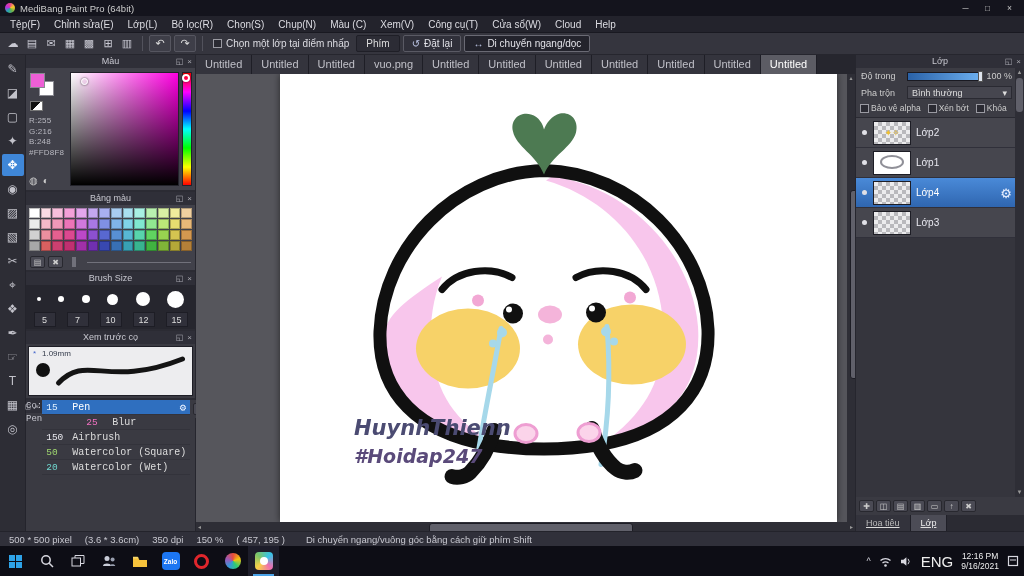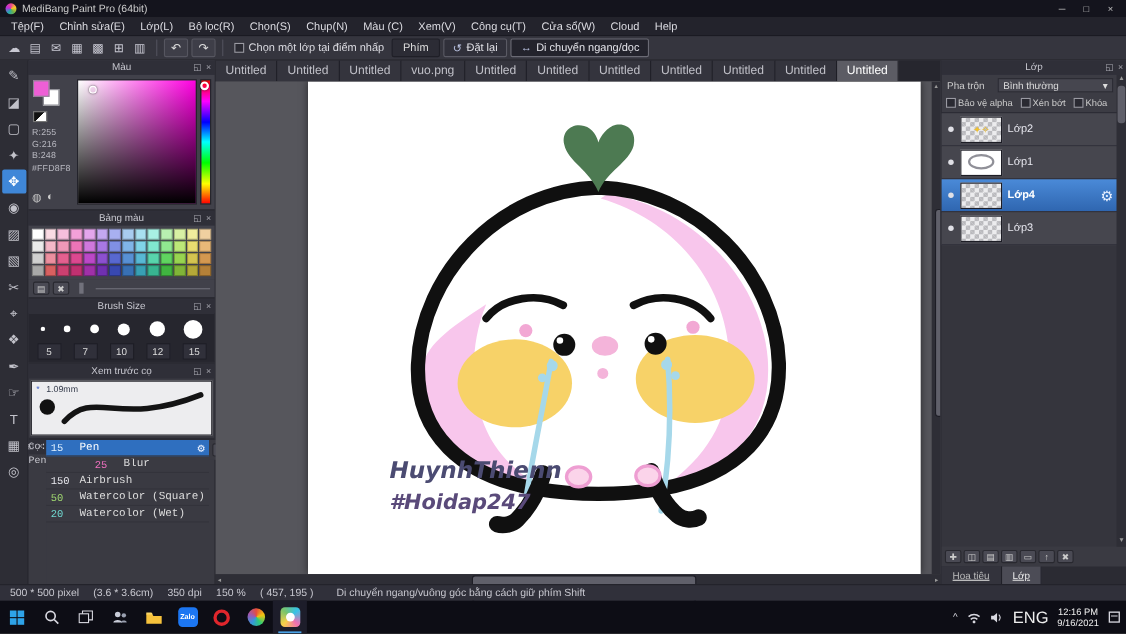--- a/index.html
+++ b/index.html
@@ -129,21 +129,21 @@
 .lp-check{display:flex;align-items:center;gap:2px;white-space:nowrap;}
 .layer-list{border-top:1px solid #2a2a32;}
 .layer-row{display:flex;align-items:center;height:30px;background:#46464e;border-bottom:1px solid #30303a;position:relative;padding:0 12px 0 2px;}
 .layer-row.selected{background:linear-gradient(to bottom,#4a8ad8,#2f66b0);}
 .eye{width:13px;display:flex;justify-content:center;}
 .eye::before{content:'';width:5px;height:5px;background:#e0e0e6;border-radius:50%;}
 .thumb{width:38px;height:24px;margin:0 5px 0 2px;background:#fff;border:1px solid #1d1d25;overflow:hidden;font-size:9px;color:#f0c030;line-height:22px;text-align:center;flex:none;}
 .thumb.checker,.thumb.sparkle{background-image:linear-gradient(45deg,#b9b9bd 25%,transparent 25%,transparent 75%,#b9b9bd 75%),linear-gradient(45deg,#b9b9bd 25%,transparent 25%,transparent 75%,#b9b9bd 75%);background-size:8px 8px;background-position:0 0,4px 4px;background-color:#ececee;}
 .scribble{display:block;width:24px;height:14px;border:2px solid #909098;border-radius:50%;margin:3px auto 0;}
 .layer-name{font-size:10px;color:#e8e8f0;}
-.layer-row.selected .layer-name{color:#fff;font-weight:bold;}
+.layer-row.selected .layer-name{color:#fff;font-weight:normal;}
 .layer-row .gear{position:absolute;right:12px;top:8px;font-size:13px;}
 .layers-spacer{flex:1;background:#35353d;}
 .layers-bottom-tabs{display:flex;height:16px;background:#2b2b33;text-decoration:underline;}
 .ptab{padding:0 10px;line-height:16px;font-size:9px;color:#bbb;background:#33333c;border-right:1px solid #202028;}
 .ptab.active{background:#4c4c56;color:#eee;}
 .rp-scroll{position:absolute;right:0;top:13px;bottom:34px;width:9px;background:#2e2e36;font-size:6px;color:#999;text-align:center;}
 .rp-scroll .rthumb{position:absolute;top:10px;height:34px;left:1px;right:1px;background:#60606a;border-radius:3px;}
 .rp-scroll .arr{display:block;line-height:9px;}
 .rp-scroll .arr.down{position:absolute;bottom:0;left:0;right:0;}
 
@@ -522,20 +522,28 @@
 
     <div class="right-panel">
       <div class="panel-header">
         <span>Lớp</span>
         <span class="hicons">
             <span>◱</span>
             <span>×</span>
           </span>
       </div>
       <div class="lp-row">
+        <span class="lp-label">Độ trong</span>
+        <div class="slider">
+          <div class="slider-fill"></div>
+          <div class="slider-knob"></div>
+        </div>
+        <span>100 %</span>
+      </div>
+      <div class="lp-row">
         <span class="lp-label">Pha trộn</span>
         <div class="dropdown">
           <span>Bình thường</span>
           <span class="caret">▾</span>
         </div>
       </div>
       <div class="lp-checks">
           <label class="lp-check">
             <span class="cb"></span>
             <span>Bảo vệ alpha</span>

